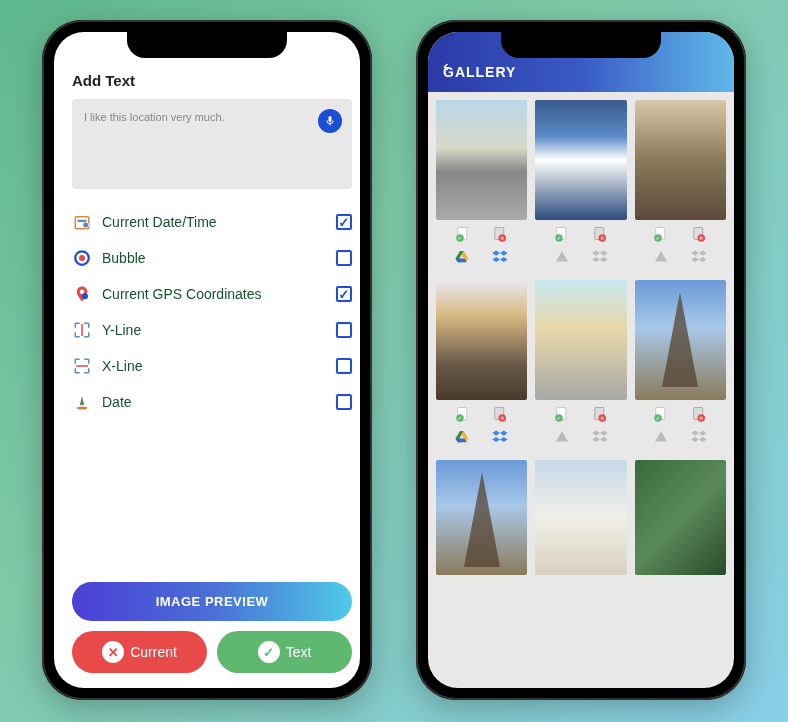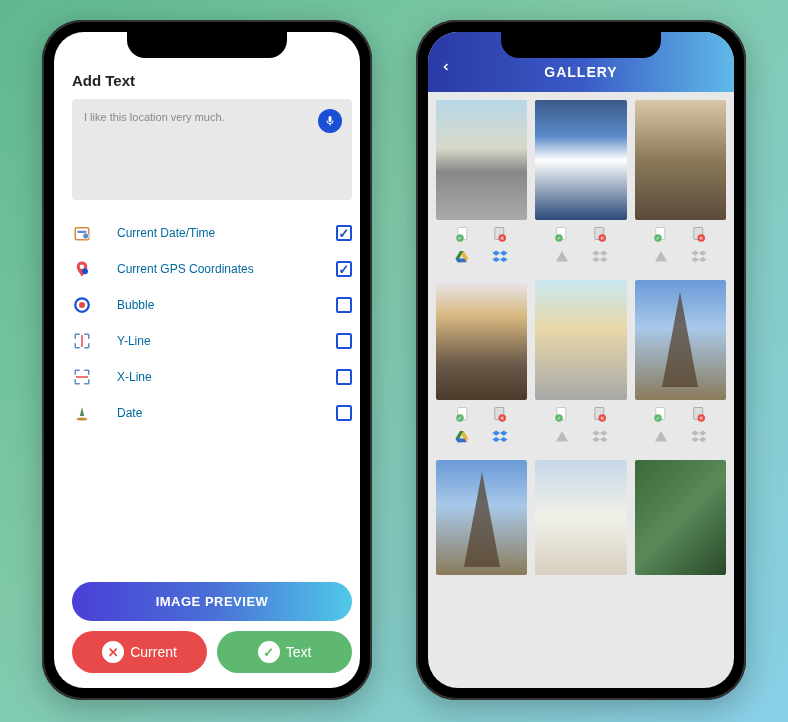--- a/index.html
+++ b/index.html
@@ -54,21 +54,21 @@
     .header-title {
       font-size: 15px;
       font-weight: 700;
       color: #222;
       margin-bottom: 10px;
     }
     .text-input-area {
       background: #e8e8e8;
       border-radius: 4px;
       padding: 12px;
-      height: 101px;
+      height: 90px;
       position: relative;
       margin-bottom: 15px;
     }
     .text-input-value {
       font-size: 11px;
       color: #888;
     }
     .mic-btn {
       position: absolute;
       top: 10px;
@@ -93,23 +93,22 @@
     .option-icon {
       width: 20px;
       height: 20px;
       display: flex;
       align-items: center;
       justify-content: center;
       flex-shrink: 0;
     }
     .option-label {
       flex: 1;
-      font-size: 12px;
-      color: #0369a1;
-      margin-left: 15px;
+      font-size: 14px;
+      color: #14532d;
     }
     .checkbox {
       width: 16px;
       height: 16px;
       border: 2px solid #1a4fd6;
       border-radius: 2px;
       display: flex;
       align-items: center;
       justify-content: center;
     }
@@ -165,21 +164,21 @@
     }
     .cancel-btn .btn-icon-circle { color: #e84a4a; }
     .save-btn .btn-icon-circle { color: #5fb86f; }
     
     .gallery-header {
       background: linear-gradient(90deg, #2a3aa6 0%, #3a5ac6 50%, #5fb9e8 100%);
       color: #fff;
       padding: 32px 15px 12px 15px;
       display: flex;
       align-items: center;
-      justify-content: center;
+      justify-content: flex-start;
       position: relative;
     }
     .back-btn {
       position: absolute;
       left: 12px;
       bottom: 12px;
       font-size: 18px;
       color: #fff;
     }
     .gallery-title {
@@ -288,38 +287,38 @@
                 <circle cx="17" cy="16" r="4" fill="#5a8ac8" stroke="#fff" stroke-width="1"></circle>
               </svg>
           </span>
           <span class="option-label">Current Date/Time</span>
           <span class="checkbox checked"></span>
         </div>
 
         <div class="option-row">
           <span class="option-icon">
             <svg width="18" height="18" viewBox="0 0 24 24">
+                <circle cx="12" cy="12" r="9" fill="none" stroke="#1a4fd6" stroke-width="3"></circle>
+                <circle cx="12" cy="12" r="4" fill="#e84a4a"></circle>
+              </svg>
+          </span>
+          <span class="option-label">Bubble</span>
+          <span class="checkbox"></span>
+        </div>
+
+        <div class="option-row">
+          <span class="option-icon">
+            <svg width="18" height="18" viewBox="0 0 24 24">
                 <path d="M12 2C8 2 5 5 5 9c0 5 7 13 7 13s7-8 7-13c0-4-3-7-7-7z" fill="#e84a4a"></path>
                 <circle cx="12" cy="9" r="3" fill="#fff"></circle>
                 <circle cx="16" cy="15" r="4" fill="#1a4fd6"></circle>
               </svg>
           </span>
           <span class="option-label">Current GPS Coordinates</span>
           <span class="checkbox checked"></span>
-        </div>
-
-        <div class="option-row">
-          <span class="option-icon">
-            <svg width="18" height="18" viewBox="0 0 24 24">
-                <circle cx="12" cy="12" r="9" fill="none" stroke="#1a4fd6" stroke-width="3"></circle>
-                <circle cx="12" cy="12" r="4" fill="#e84a4a"></circle>
-              </svg>
-          </span>
-          <span class="option-label">Bubble</span>
-          <span class="checkbox"></span>
         </div>
 
         <div class="option-row">
           <span class="option-icon">
             <svg width="18" height="18" viewBox="0 0 24 24">
                 <path d="M3 3h6M15 3h6M3 21h6M15 21h6M3 3v6M3 15v6M21 3v6M21 15v6" stroke="#5a8ac8" stroke-width="2" fill="none"></path>
                 <line x1="12" y1="4" x2="12" y2="20" stroke="#e84a4a" stroke-width="2"></line>
               </svg>
           </span>
           <span class="option-label">Y-Line</span>

